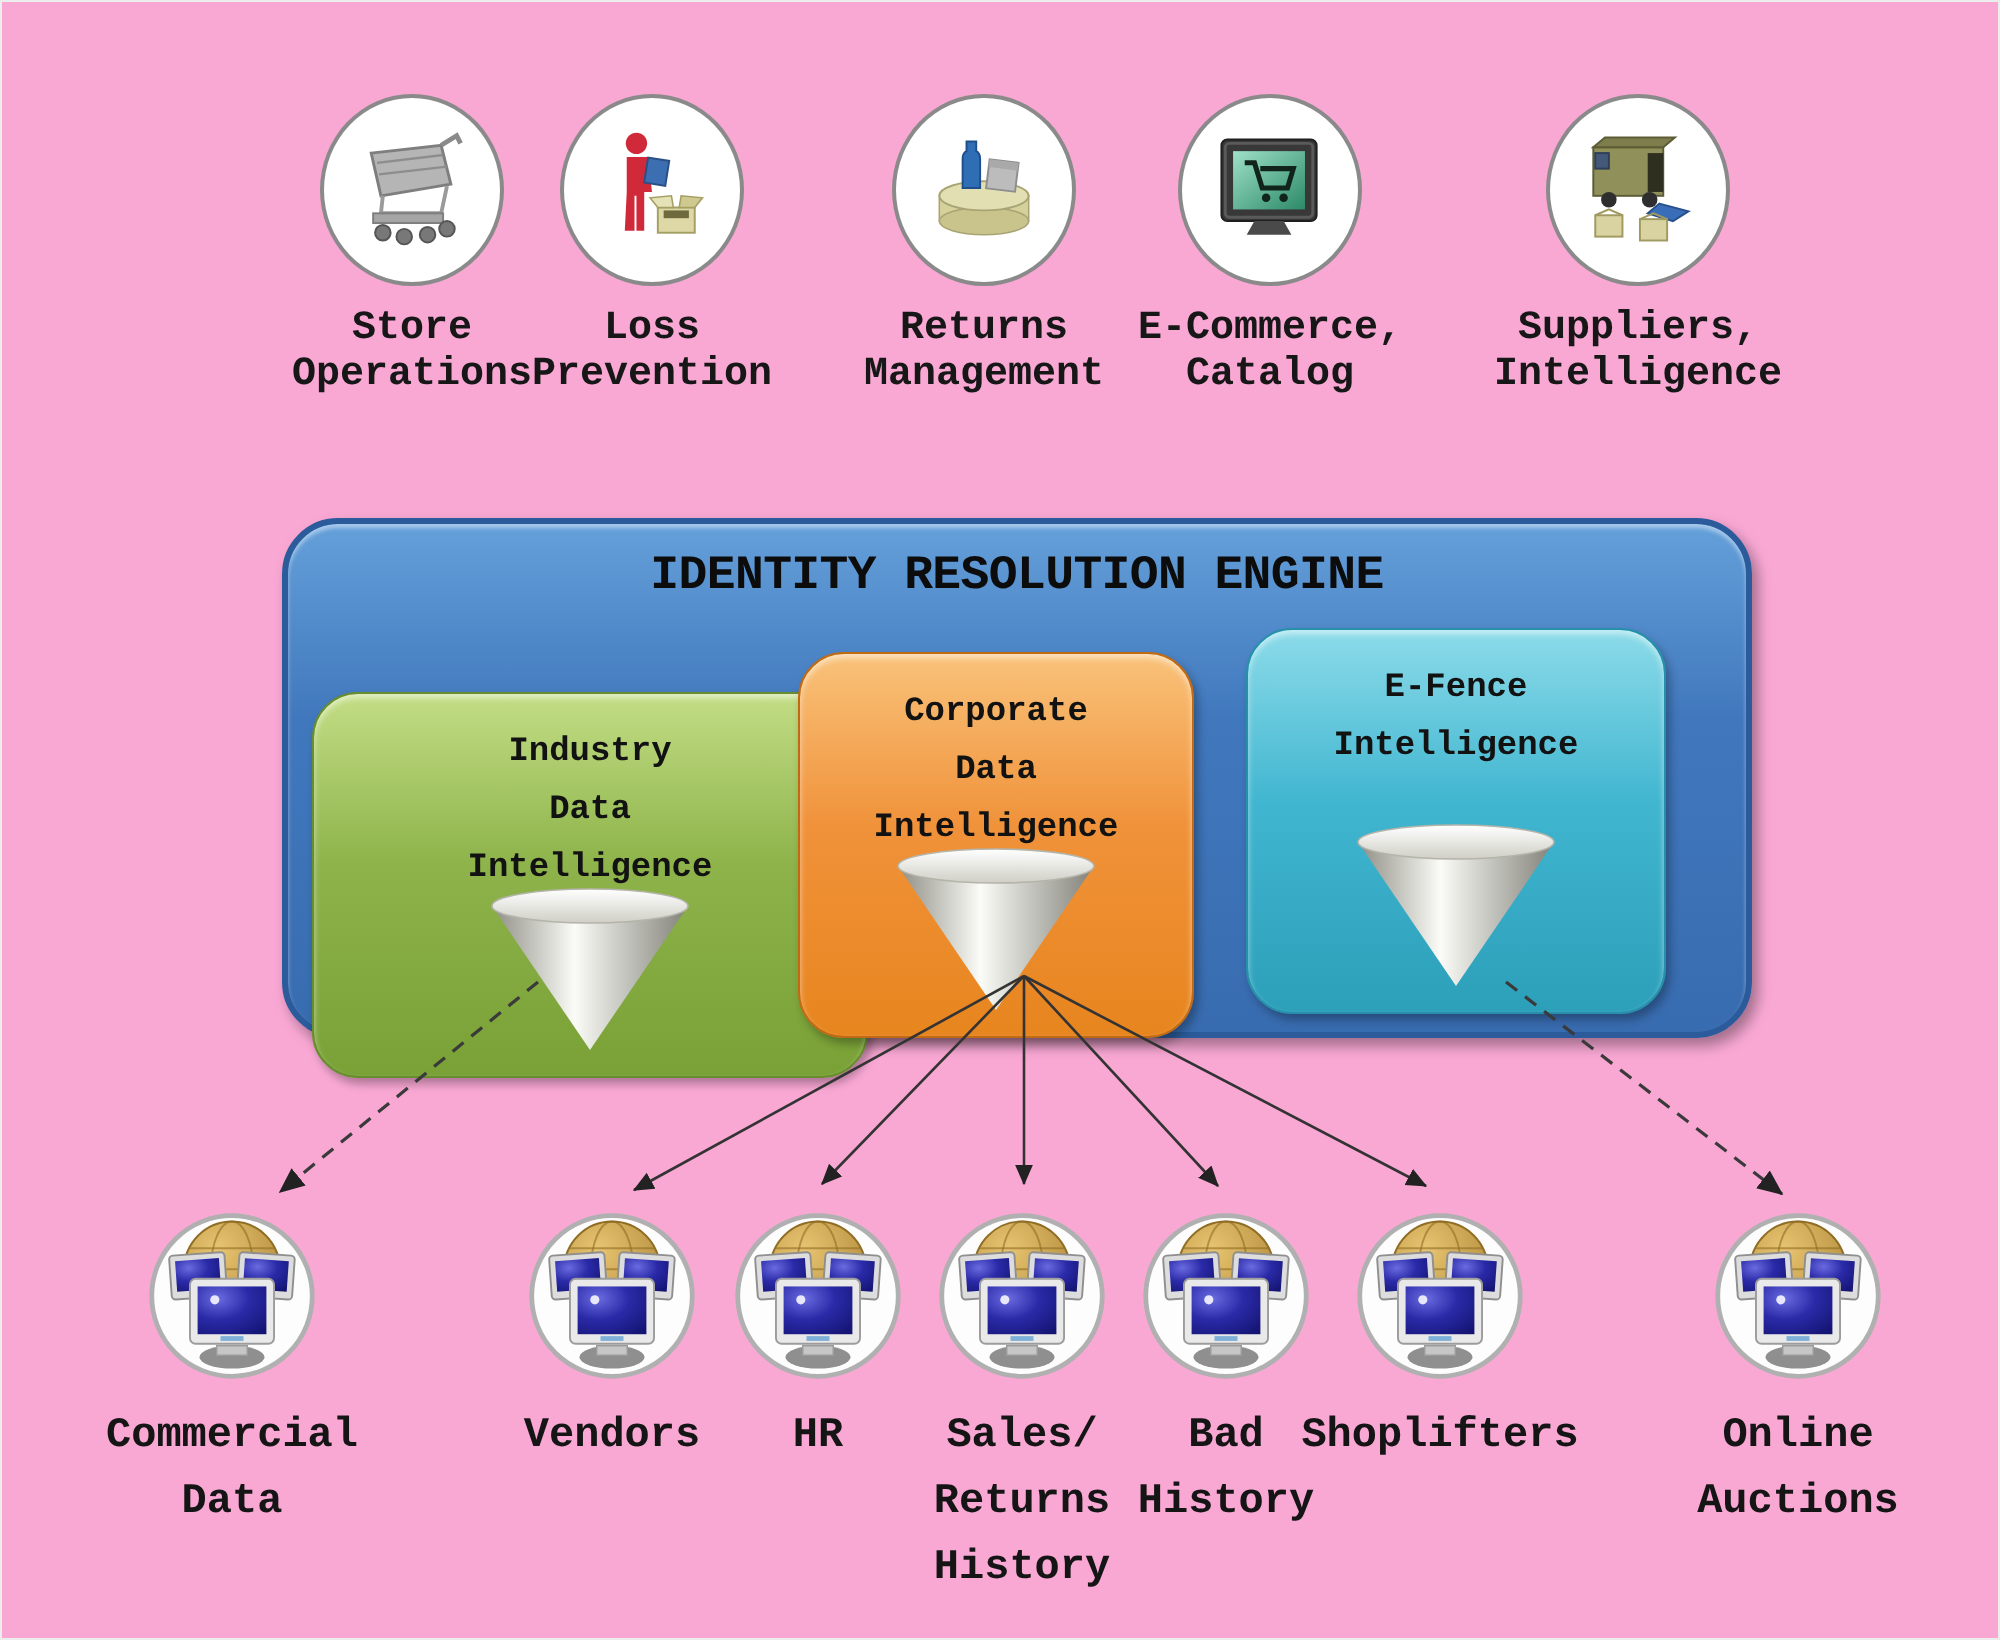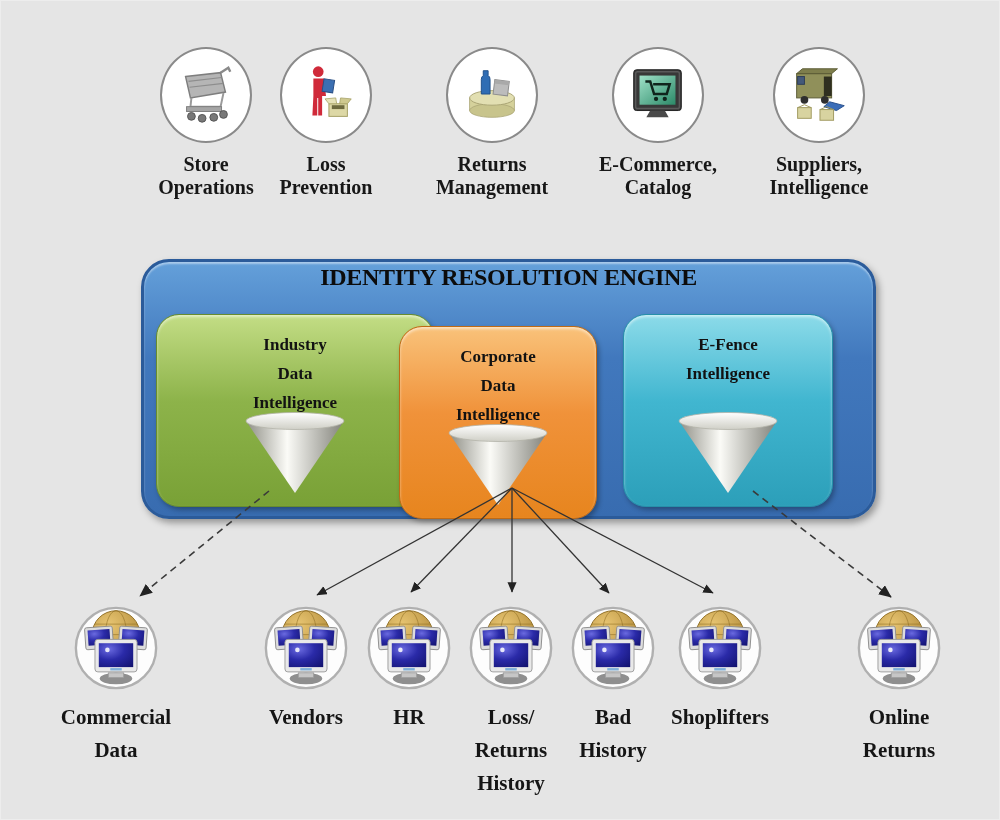--- a/index.html
+++ b/index.html
@@ -1,18 +1,18 @@
 <!DOCTYPE html>
 <html style="--engine_blue: #4178bd; --module_green: #8db34a; --module_orange: #f0923a; --module_cyan: #41b6d0; --text: #141414; --connector: #333333;"><head>
 <meta charset="utf-8">
 <style>
   html,body{margin:0;padding:0;background:#ffffff;}
   .canvas{
-    position:relative;width:1000px;height:820px;background:#e5e5e5;
-    font-family:Liberation Serif, serif;
+    position:relative;width:1000px;height:820px;background:#f9a8d4;
+    font-family:Liberation Mono, monospace;
     color:#141414;overflow:hidden;border:1px solid #ededed;box-sizing:border-box;
   }
   .lines{white-space:pre-line;}
 
   
   .top-item{position:absolute;top:46px;width:150px;text-align:center;}
   .top-circle{
     width:92px;height:96px;margin:0 auto;border-radius:50%;
     border:2px solid #8a8a8a;background:#ffffff;
     display:flex;align-items:center;justify-content:center;box-sizing:border-box;
@@ -23,31 +23,32 @@
 
   
   .engine{
     position:absolute;left:140px;top:258px;width:735px;height:260px;
     border-radius:28px;box-sizing:border-box;
     background:linear-gradient(180deg,#64a0da 0%,var(--engine_blue) 38%,#386cb0 100%);
     border:3px solid #2b5b9a;
     box-shadow:3px 4px 7px rgba(0,0,0,.35), inset 0 2px 2px rgba(255,255,255,.45);
   }
   .engine-title{
-    position:absolute;top:2px;left:0;width:100%;text-align:center;
+    position:absolute;top:13px;left:0;width:100%;text-align:center;
     font-size:24px;font-weight:bold;letter-spacing:-.3px;color:#0c0c0c;
   }
   .module{
     position:absolute;top:52px;height:193px;border-radius:23px;box-sizing:border-box;
     text-align:center;
     box-shadow:2px 3px 5px rgba(0,0,0,.3), inset 0 2px 3px rgba(255,255,255,.55);
   }
   .module-green{
     left:12px;width:278px;border:1px solid #688c2e;
     background:linear-gradient(180deg,#c3dd85 0%,var(--module_green) 45%,#79a136 100%);
+    margin-top:32px;
   }
   .module-orange{
     left:255px;width:198px;border:1px solid #c06a14;
     background:linear-gradient(180deg,#f9c27a 0%,var(--module_orange) 45%,#e7851e 100%);
     margin-top:12px;
   }
   .module-cyan{
     left:479px;width:210px;border:1px solid #2690aa;
     background:linear-gradient(180deg,#8cdbe9 0%,var(--module_cyan) 45%,#2c9fb9 100%);
     text-align:center;
@@ -178,21 +179,21 @@
           <rect x="37" y="20" width="15" height="15" fill="#bcbcbc" stroke="#8d8d8d"></rect>
           <rect x="37" y="20" width="15" height="4" fill="#a9a9a9"></rect>
         </g>
         <path d="M24 34 L24 19 Q24 16 26 15 L26 10 L31 10 L31 15 Q33 16 33 19 L33 34 Z" fill="#2f6db4" stroke="#1f4f8a"></path>
       </svg>
     </div>
     <div class="top-label lines">Returns
 Management</div>
   </div>
 
-  <div class="top-item" style="left:582px">
+  <div class="top-item" style="left:559px">
     <div class="top-circle">
       <svg width="68" height="68" viewBox="0 0 70 70">
         <rect x="10" y="9" width="49" height="42" rx="3" fill="#383838" stroke="#1f1f1f"></rect>
         <rect x="12" y="11" width="45" height="38" rx="2" fill="none" stroke="#5a5a5a" stroke-width="1.5"></rect>
         <rect x="16" y="15" width="37" height="30" fill="url(#ecomScreen)"></rect>
         <g stroke="#10241c" stroke-width="2.6" fill="none">
           <path d="M22 21 L27 21 L31 34 L44 34 L47 24 L30 24"></path>
         </g>
         <circle cx="33" cy="39" r="2.2" fill="#10241c"></circle>
         <circle cx="42" cy="39" r="2.2" fill="#10241c"></circle>
@@ -281,21 +282,21 @@
   <div class="bottom-item" style="left:230px">
     <svg class="bottom-circle">
         <use href="#pcglobe"></use>
       </svg>
     <div class="bottom-label lines">Vendors</div>
   </div>
   <div class="bottom-item" style="left:435px">
     <svg class="bottom-circle">
         <use href="#pcglobe"></use>
       </svg>
-    <div class="bottom-label lines">Loss/
+    <div class="bottom-label lines">Sales/
 Returns
 History</div>
   </div>
   <div class="bottom-item" style="left:537px">
     <svg class="bottom-circle">
         <use href="#pcglobe"></use>
       </svg>
     <div class="bottom-label lines">Bad
 History</div>
   </div>
@@ -303,16 +304,16 @@
     <svg class="bottom-circle">
         <use href="#pcglobe"></use>
       </svg>
     <div class="bottom-label lines">Shoplifters</div>
   </div>
   <div class="bottom-item" style="left:823px">
     <svg class="bottom-circle">
         <use href="#pcglobe"></use>
       </svg>
     <div class="bottom-label lines">Online
-Returns</div>
+Auctions</div>
   </div>
 
 </div>
 
 </body></html>

